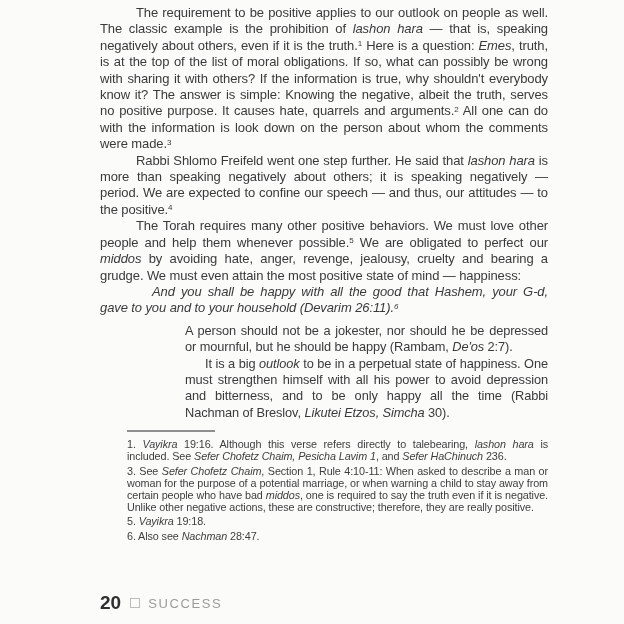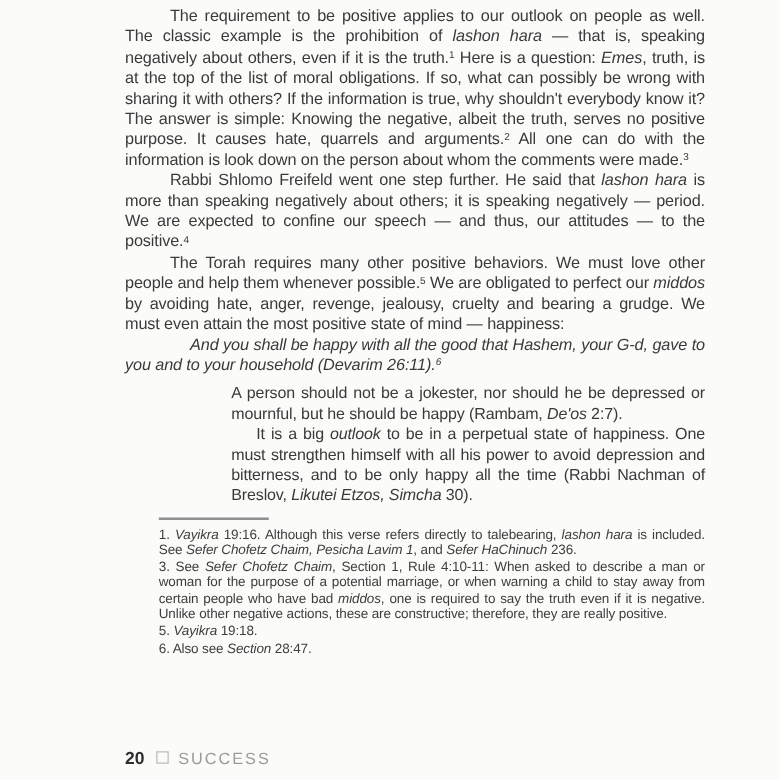--- a/index.html
+++ b/index.html
@@ -8,21 +8,21 @@
     background: #e9e9e7;
   }
   .page {
     position: relative;
     width: 624px;
     height: 624px;
     box-sizing: border-box;
     background: #fbfbfa;
     font-family: "Liberation Sans", sans-serif;
     color: #3a3a3a;
-    padding: 5px 60px 0 100px;
+    padding: 5px 76px 0 100px;
     overflow: hidden;
     -webkit-hyphens: auto;
     hyphens: auto;
   }
   .para {
     margin: 0;
     font-size: 13px;
     line-height: 16.4px;
     text-align: justify;
     text-indent: 36px;
@@ -75,21 +75,21 @@
     letter-spacing: -0.1px;
   }
   .page-footer {
     position: absolute;
     left: 100px;
     bottom: 10px;
     display: flex;
     align-items: center;
   }
   .pg-num {
-    font-size: 14px;
+    font-size: 19px;
     font-weight: bold;
     color: #2f2f2f;
   }
   .sq-icon {
     display: inline-block;
     width: 8px;
     height: 8px;
     border: 1.2px solid #bcbcba;
     background: transparent;
     margin: 0 8px 0 9px;
@@ -114,21 +114,21 @@
 
     <blockquote class="inset"><span>A person should not be a jokester, nor should he be depressed or mournful, but he should be happy (Rambam, </span><span class="i">De'os</span><span> 2:7).</span></blockquote>
     <blockquote class="inset indented"><span>It is a big </span><span class="i">outlook</span><span> to be in a perpetual state of happiness. One must strengthen himself with all his power to avoid depression and bitterness, and to be only happy all the time (Rabbi Nachman of Breslov, </span><span class="i">Likutei Etzos, Simcha</span><span> 30).</span></blockquote>
   </main>
 
   <footer class="footnotes">
     <div class="fn-rule"></div>
     <p class="fn"><span>1. </span><span class="i">Vayikra</span><span> 19:16. Although this verse refers directly to talebearing, </span><span class="i">lashon hara</span><span> is included. See </span><span class="i">Sefer Chofetz Chaim, Pesicha Lavim 1</span><span>, and </span><span class="i">Sefer HaChinuch</span><span> 236.</span></p>
     <p class="fn"><span>3. See </span><span class="i">Sefer Chofetz Chaim</span><span>, Section 1, Rule 4:10-11: When asked to describe a man or woman for the purpose of a potential marriage, or when warning a child to stay away from certain people who have bad </span><span class="i">middos</span><span>, one is required to say the truth even if it is negative. Unlike other negative actions, these are constructive; therefore, they are really positive.</span></p>
     <p class="fn"><span>5. </span><span class="i">Vayikra</span><span> 19:18.</span></p>
-    <p class="fn"><span>6. Also see </span><span class="i">Section</span><span> 28:47.</span></p>
+    <p class="fn"><span>6. Also see </span><span class="i">Nachman</span><span> 28:47.</span></p>
   </footer>
 
   <div class="page-footer">
     <span class="pg-num">20</span>
     <span class="sq-icon"></span>
     <span class="book-title">SUCCESS</span>
   </div>
 
 </div>
 

